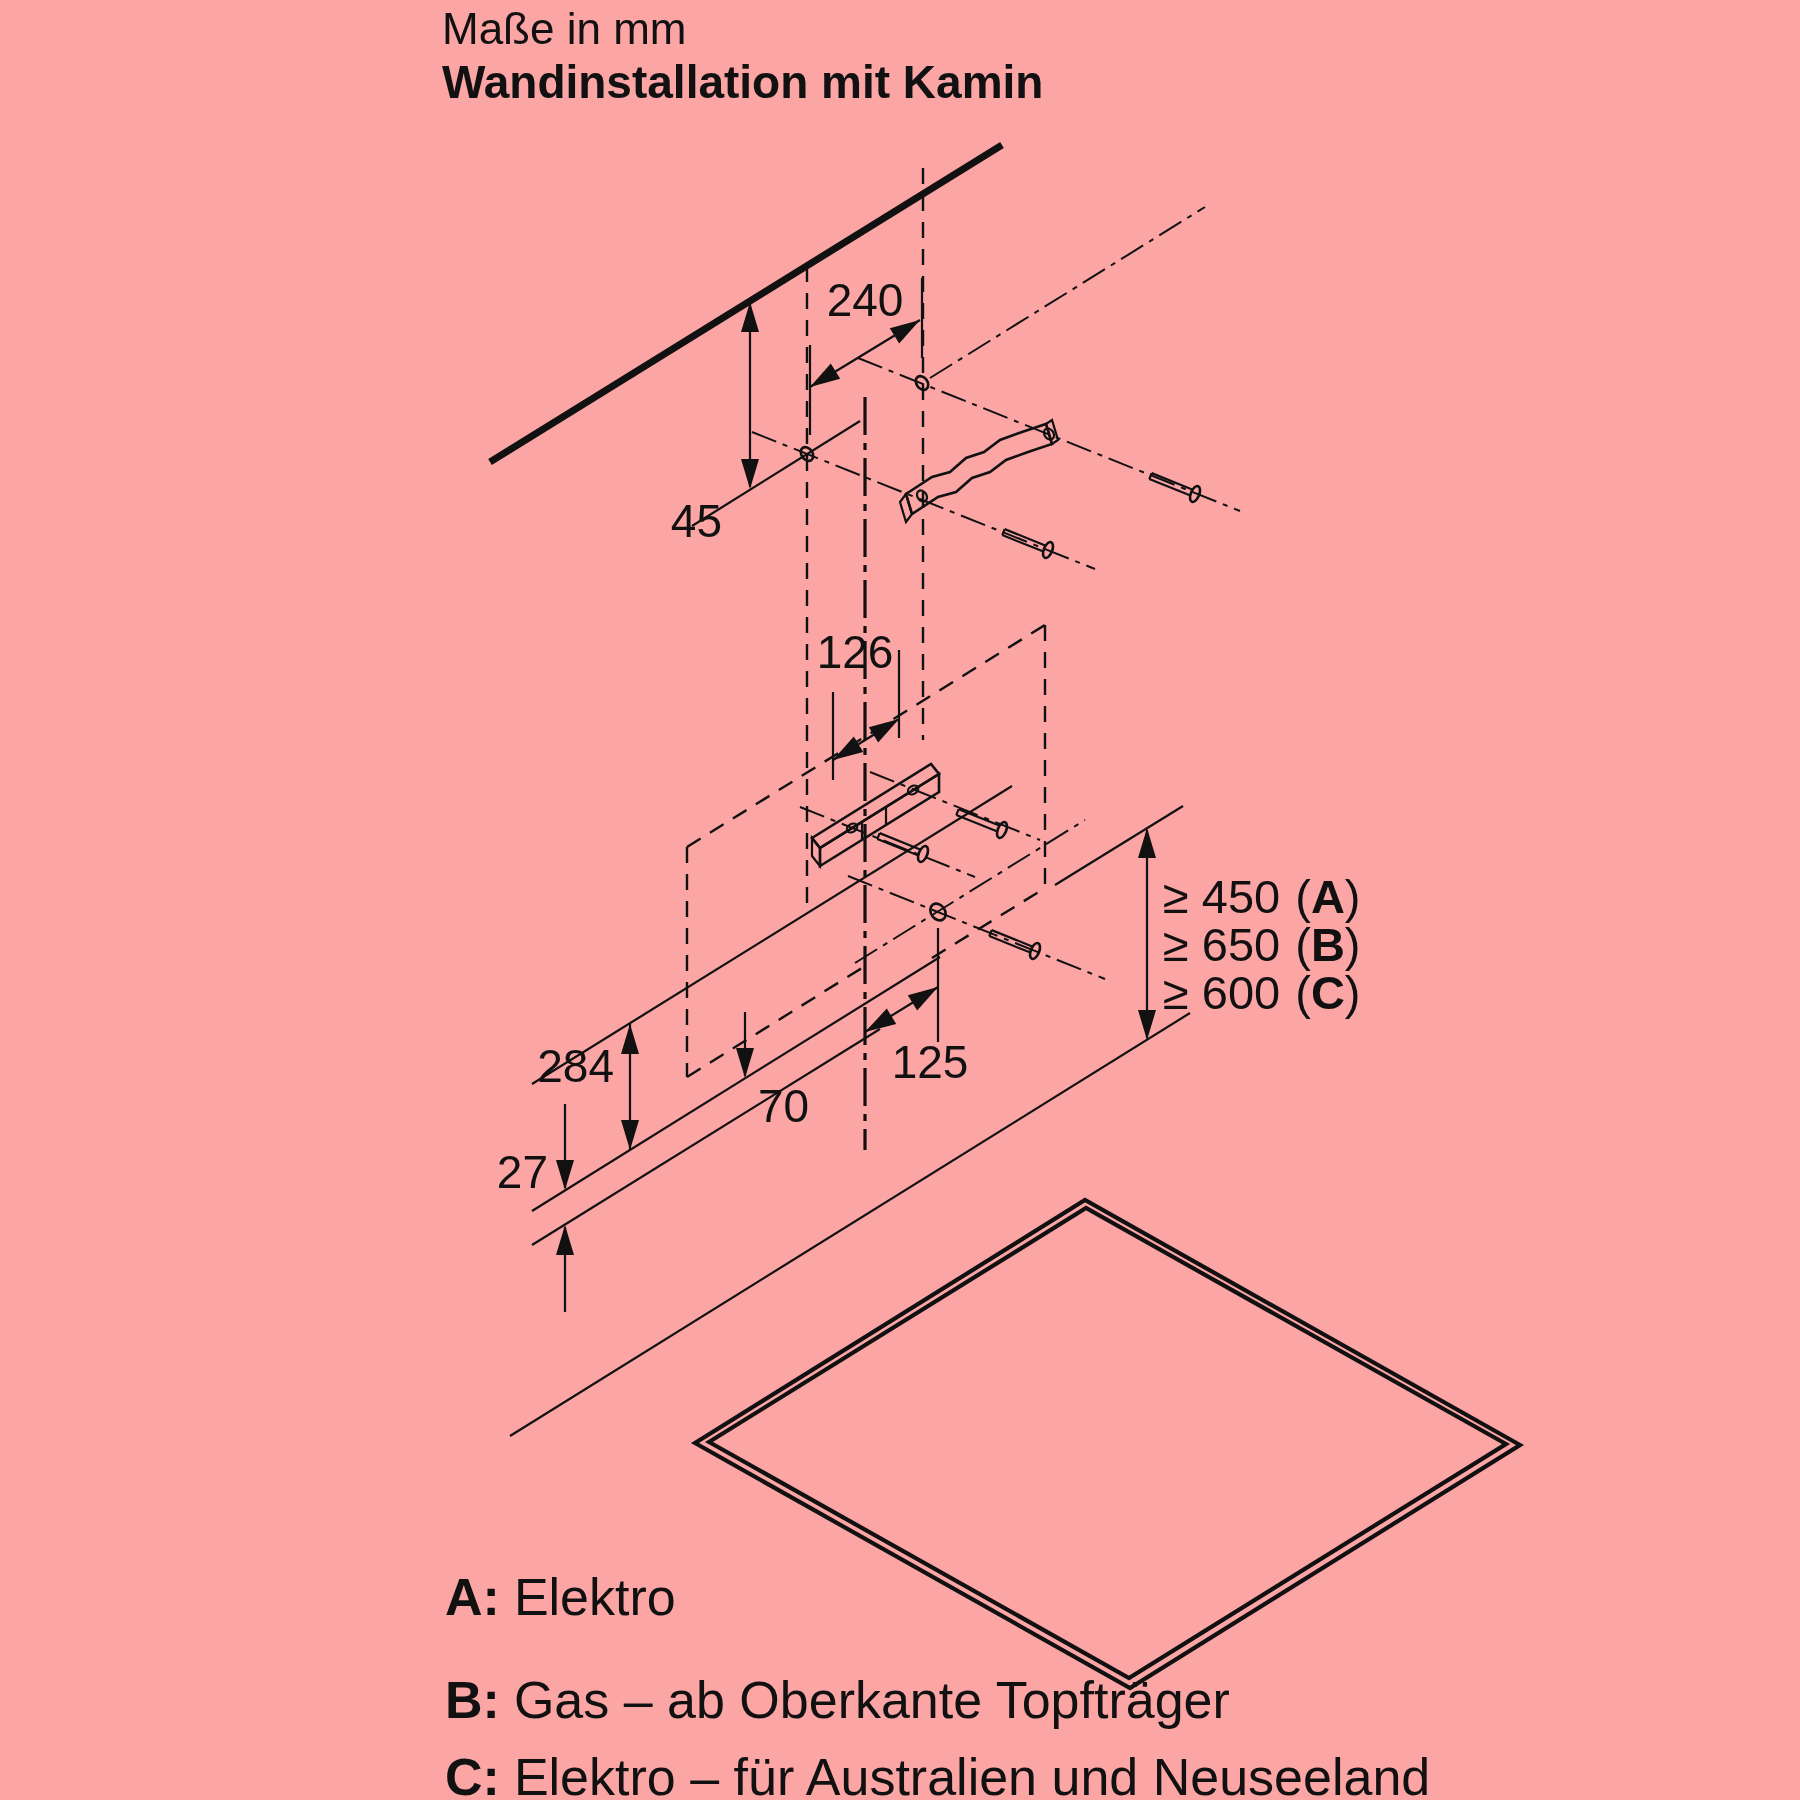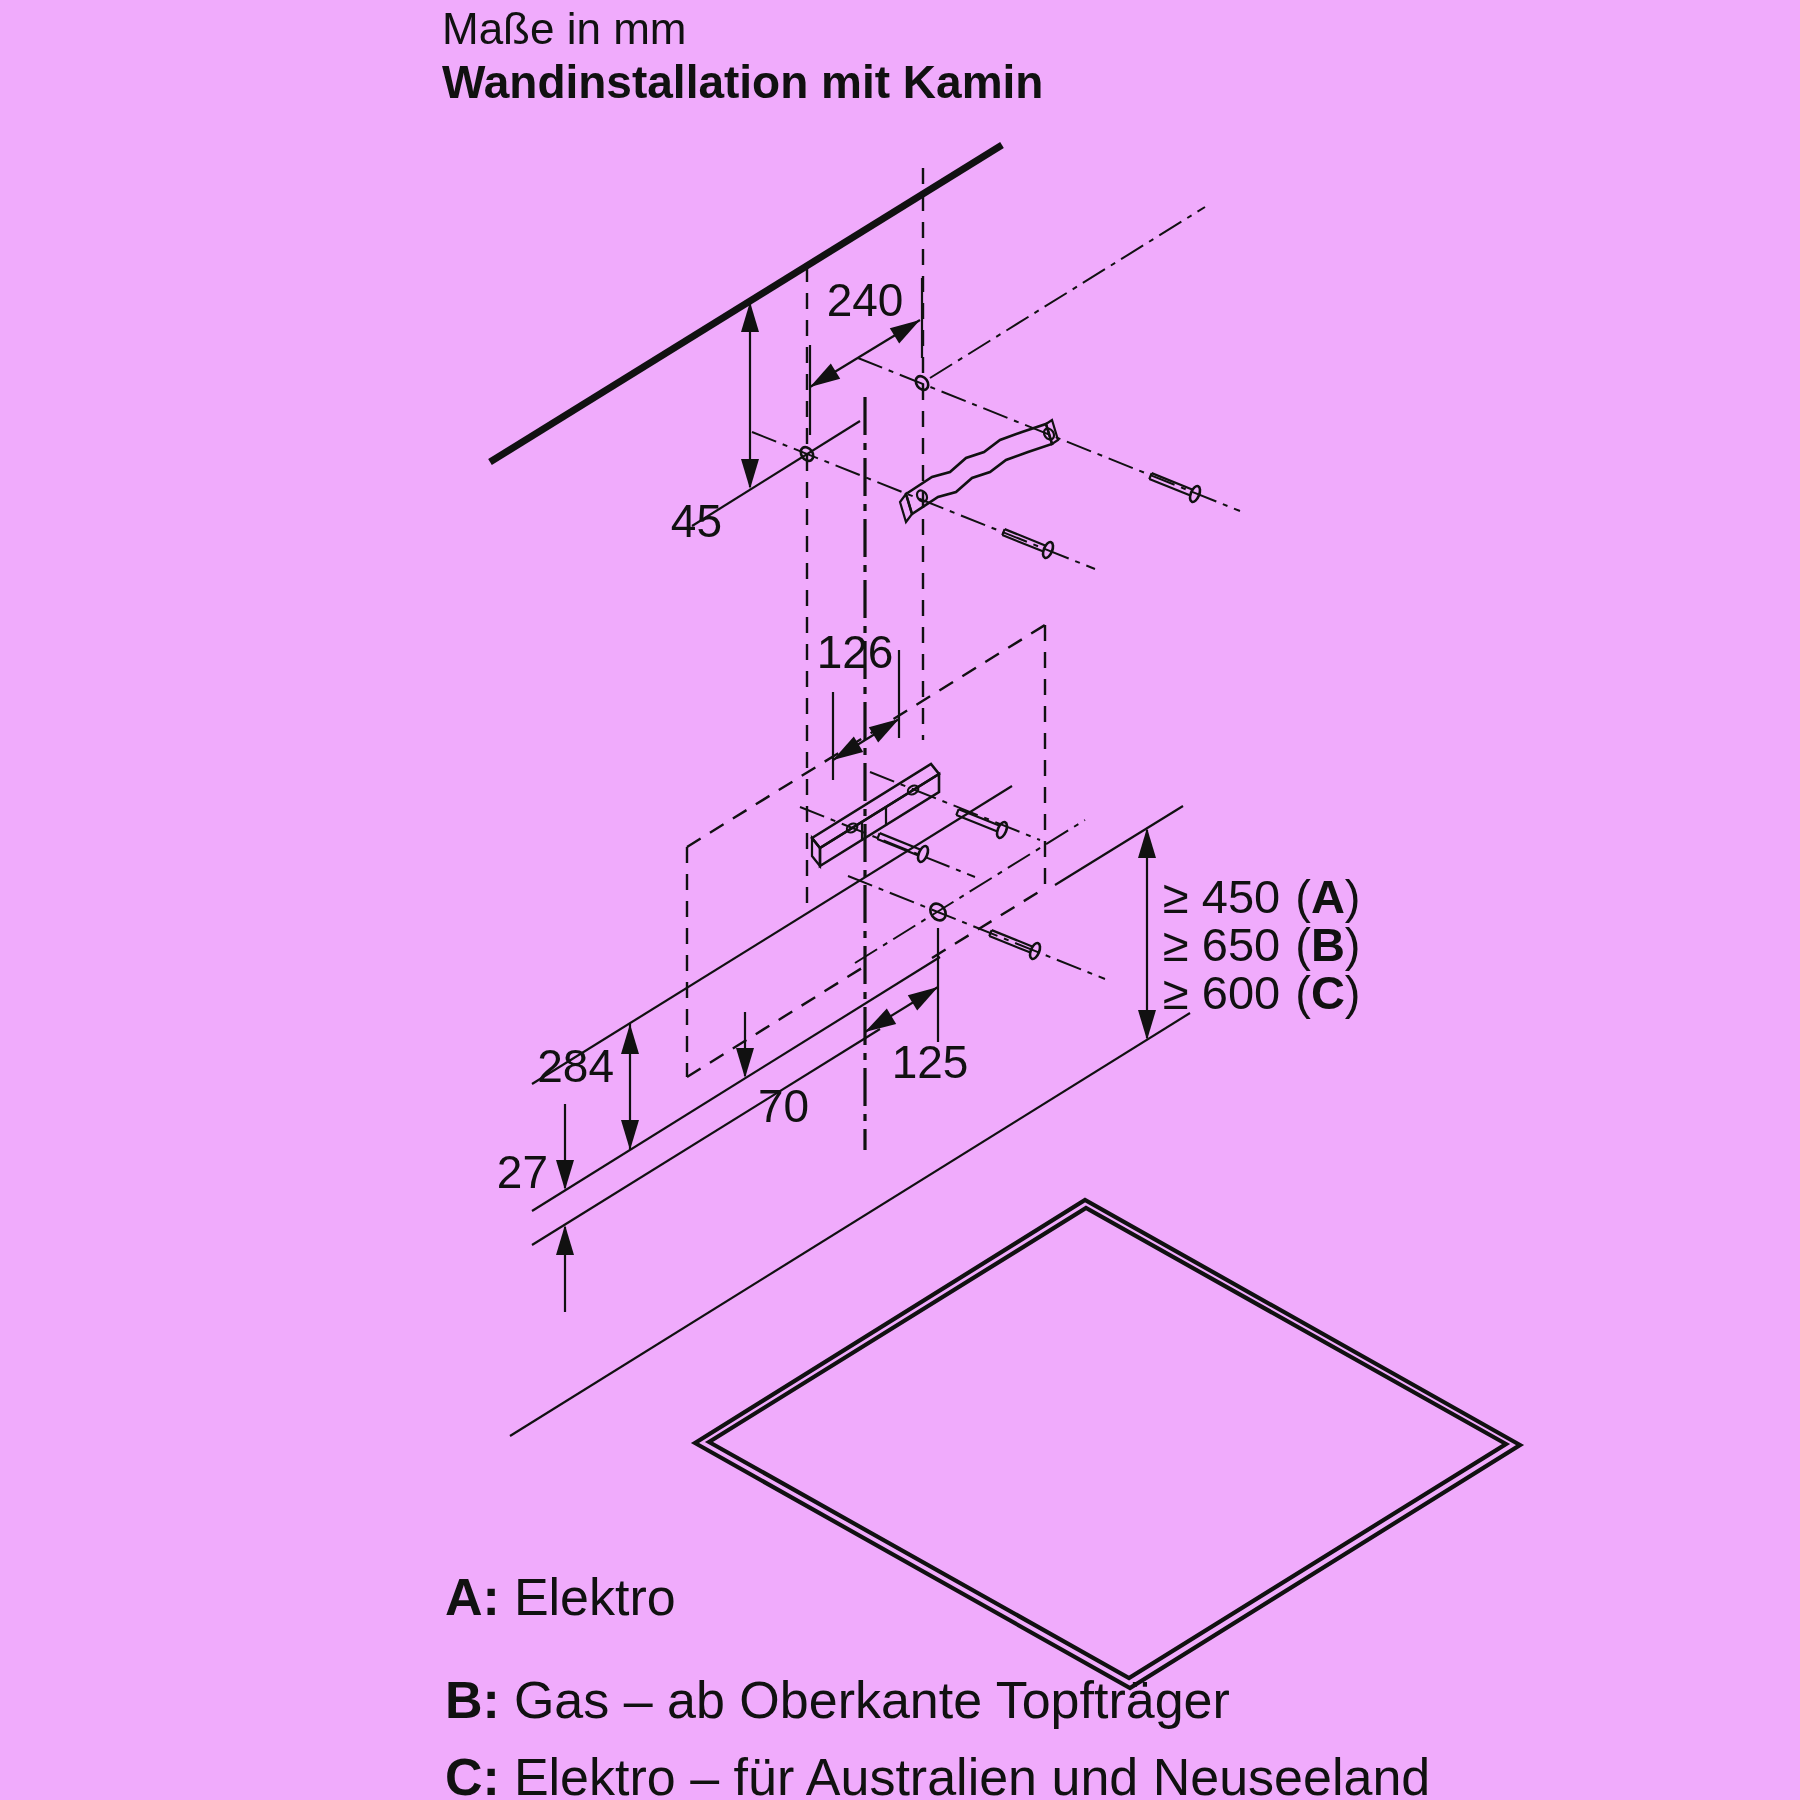--- a/index.html
+++ b/index.html
@@ -7,21 +7,21 @@
     padding: 0;
     background: #ffffff;
     width: 1800px;
     height: 1800px;
     font-family: "Liberation Sans", sans-serif;
   }
   #stage {
     position: relative;
     width: 1800px;
     height: 1800px;
-    background: #f0abfc;
+    background: #fca5a5;
     overflow: hidden;
   }
   svg { display: block; }
   svg text {
     fill: #111111;
     font-family: "Liberation Sans", sans-serif;
   }
   .b { font-weight: bold; }
   .f-title1 { font-size: 44px; }
   .f-title2 { font-size: 46px; font-weight: bold; }

